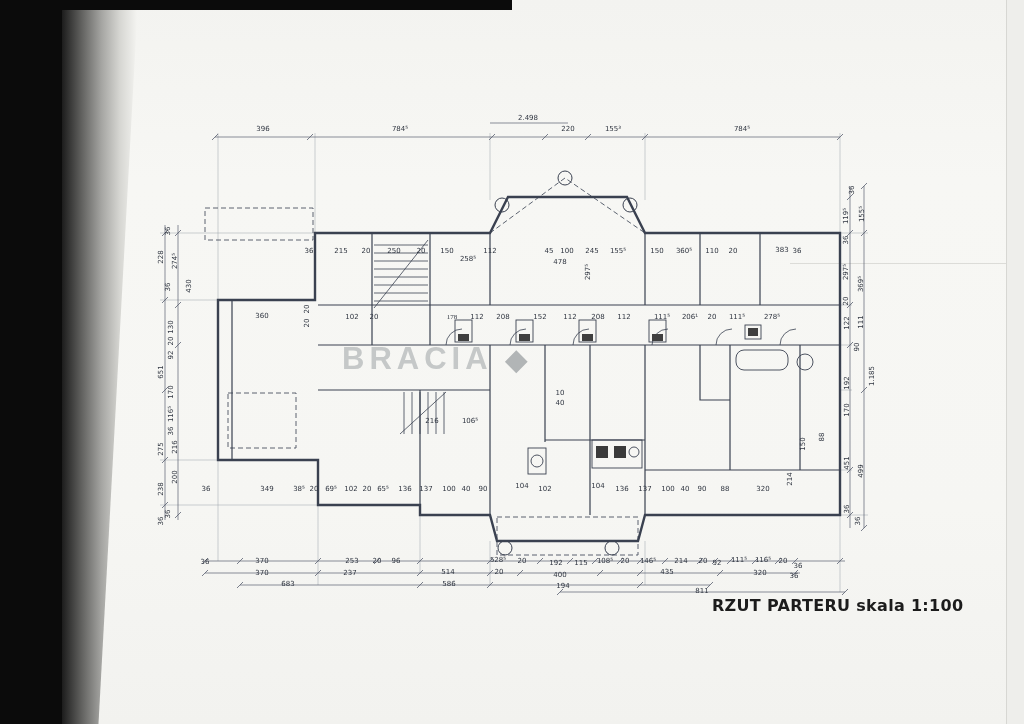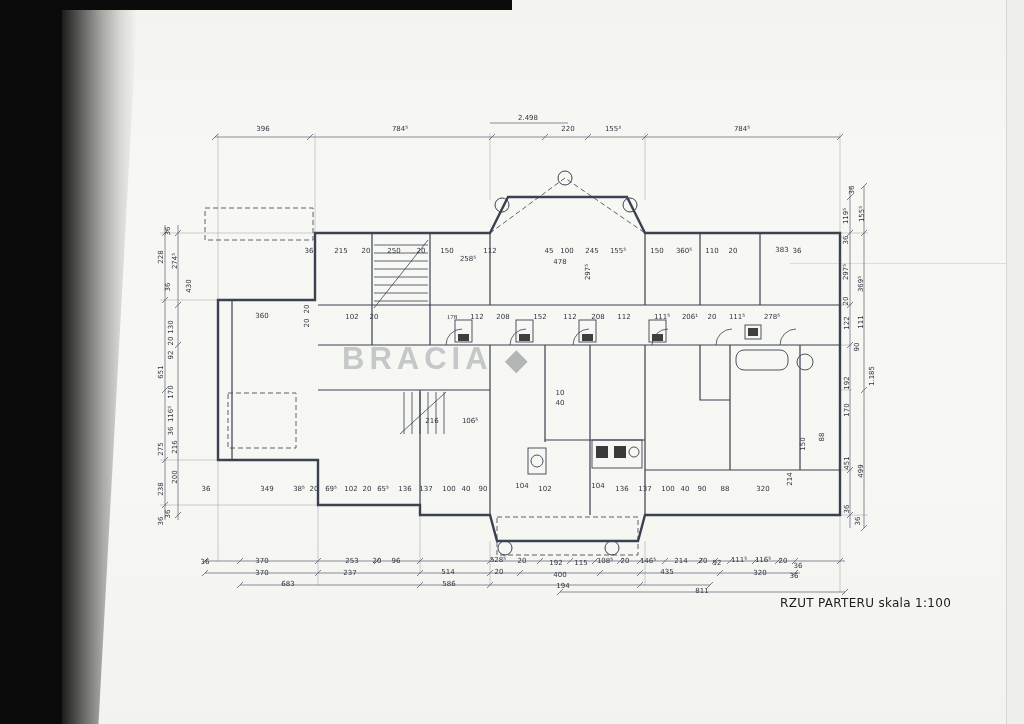--- a/index.html
+++ b/index.html
@@ -15,22 +15,22 @@
   .crease{position:absolute;left:790px;top:263px;width:216px;height:1px;background:#dcdcd8;}
   svg.plan{position:absolute;left:0;top:0;}
   .labels{position:absolute;left:0;top:0;width:1024px;height:724px;pointer-events:none;}
   .dim{position:absolute;font-family:"DejaVu Sans",sans-serif;font-size:7px;line-height:1;color:#2f3540;
        transform:translate(-50%,-50%);white-space:nowrap;}
   .dim.rot{transform:translate(-50%,-50%) rotate(-90deg);}
   .watermark{position:absolute;left:342px;top:341px;display:flex;align-items:center;gap:13px;
              color:#bdc0c1;font-weight:bold;font-size:31px;letter-spacing:5px;
              font-family:"Liberation Sans",sans-serif;opacity:.85;}
   .wm-diamond{font-size:28px;letter-spacing:0;color:#a6aaac;}
-  .plan-title{position:absolute;left:780px;top:596px;font-size:12px;color:#1c1c1c;
-              font-family:"DejaVu Sans",sans-serif;letter-spacing:.3px;}
+  .plan-title{position:absolute;left:712px;top:596px;font-size:16px;color:#1c1c1c;
+              font-family:"DejaVu Sans",sans-serif;letter-spacing:.3px;font-weight:bold;}
 </style>
 </head>
 <body>
 
 <div class="stage">
 
   <div class="paper"></div>
   <div class="curl"></div>
   <div class="left-band"></div>
   <div class="top-strip"></div>

